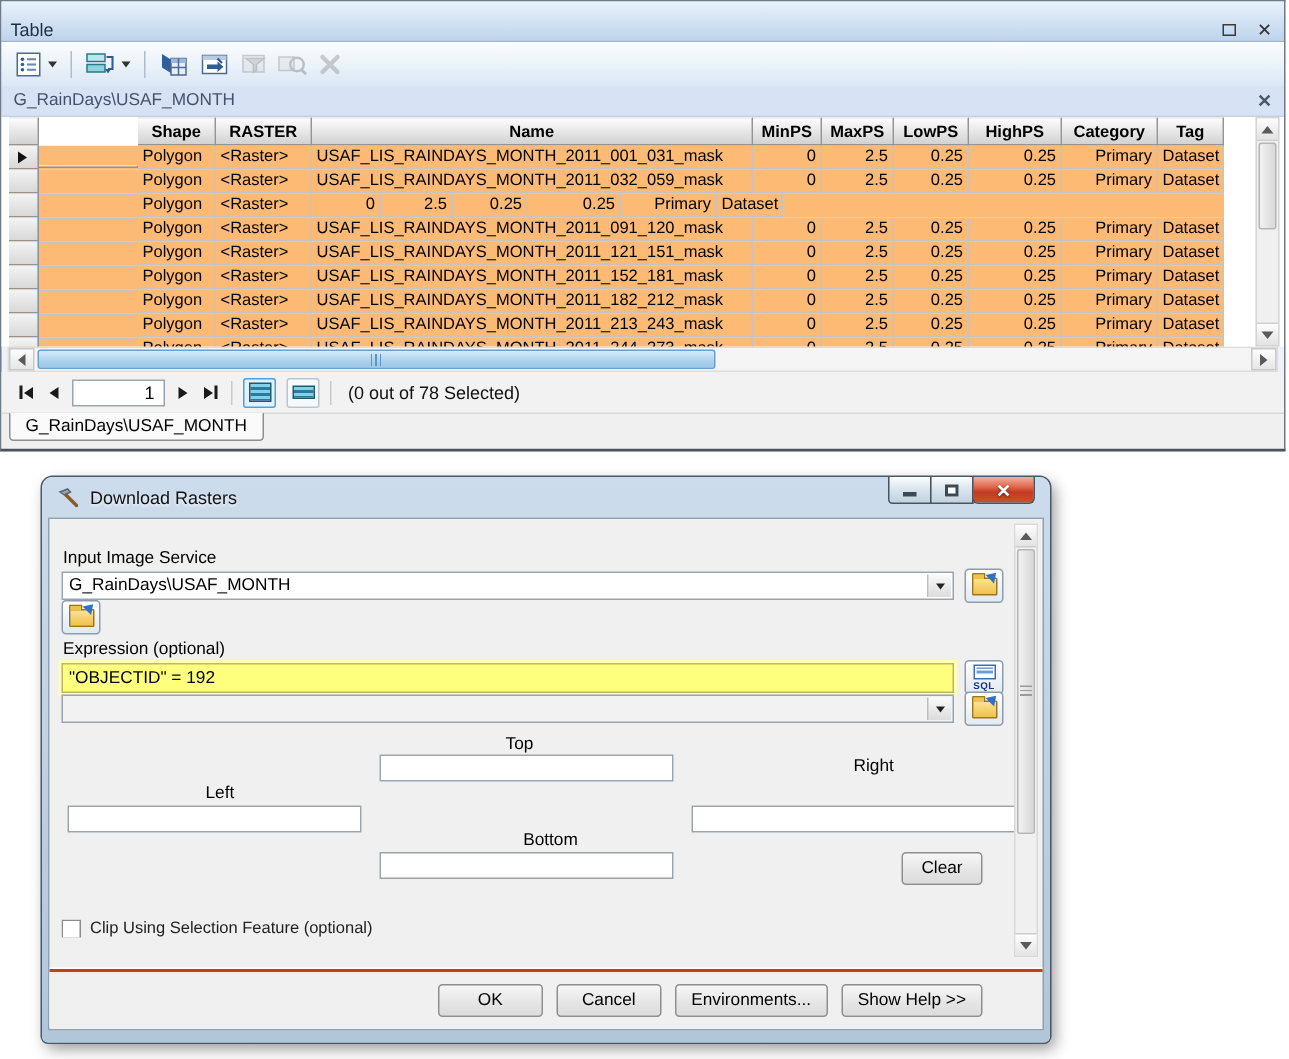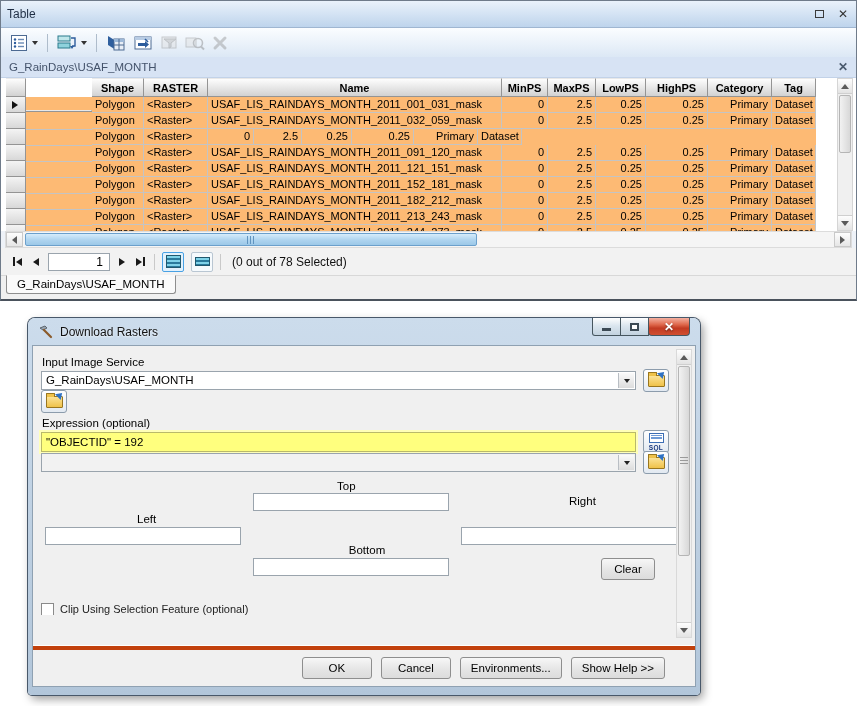--- a/index.html
+++ b/index.html
@@ -1,20 +1,20 @@
 <!DOCTYPE html>
 <html><head>
 <meta charset="utf-8">
 <style>
   * { margin:0; padding:0; box-sizing:border-box; }
   html,body { width:859px; height:706px; background:#ffffff; font-family:"Liberation Sans", sans-serif; font-size:11px; color:#000; overflow:hidden; }
 
   
   #table-window { position:absolute; left:0; top:0; width:857px; height:301px; border:1px solid #6f7b8a; border-bottom:2px solid #4a525c; background:#eef2f8; }
-  .tw-titlebar { height:27px; background:linear-gradient(#eaf2fb,#bed4ec); display:flex; align-items:center; padding:0 6px; border-bottom:1px solid #9fb6d1; }
+  .tw-titlebar { height:27px; background:linear-gradient(#eaf2fb,#bed4ec); display:flex; align-items:flex-end; padding:0 6px; border-bottom:1px solid #9fb6d1; }
   .tw-title { font-size:12px; color:#1f2e44; }
   .tw-caption { margin-left:auto; display:flex; gap:10px; align-items:center; }
   .tw-capbtn { width:14px; height:14px; display:flex; align-items:center; justify-content:center; color:#333; font-size:12px; cursor:default; }
   .tw-maxglyph { width:9px; height:8px; border:1.5px solid #3a3a3a; }
   .tw-toolbar { height:29px; background:linear-gradient(#fbfdff,#dce8f5); display:flex; align-items:center; padding:0 8px; gap:5px; }
   .tb-sep { width:1px; height:18px; background:#aebccb; margin:0 3px; }
   .tb-btn { display:flex; align-items:center; gap:2px; padding:1px; }
   .tb-dd { width:0; height:0; border-left:3px solid transparent; border-right:3px solid transparent; border-top:4px solid #333; margin-left:2px; }
   .tb-ico { display:block; }
   .disabled-ico { opacity:.4; filter:grayscale(1); }
@@ -69,21 +69,21 @@
   #dialog { position:absolute; left:28px; top:318px; width:672px; height:377px; background:linear-gradient(#ccdcec,#b2c6da); border-radius:7px 7px 4px 4px; box-shadow:0 0 0 1px #48586a, 3px 4px 10px rgba(0,0,0,.4); padding:0 4px 4px; }
   .dlg-titlebar { height:27px; display:flex; align-items:center; padding:0 6px; position:relative; }
   .dlg-title { font-size:12px; color:#111; text-shadow:0 1px 2px rgba(255,255,255,.8); margin-left:6px; }
   .dlg-caption { position:absolute; top:0; right:6px; display:flex; }
   .cap-btn { width:29px; height:18px; border:1px solid #46565f; border-top:none; background:linear-gradient(#fefefe,#dbe6ef 45%,#c2d2df); display:flex; align-items:center; justify-content:center; margin-left:-1px; }
   .cap-btn.first { border-radius:0 0 0 3px; }
   .cap-min-glyph { width:9px; height:3px; background:#3c4a55; margin-top:6px; }
   .cap-restore-glyph { width:9px; height:8px; border:2px solid #3c4a55; background:#fff; }
   .cap-btn.close { width:42px; background:linear-gradient(#f4b0a0,#de6549 40%,#c23a22 60%,#d04f30); border-radius:0 0 4px 4px; color:#fff; font-weight:bold; font-size:12px; text-shadow:0 1px 2px rgba(0,0,0,.5); }
   .dlg-body { height:342px; background:#f0f0f0; border:1px solid #8fa1b2; display:flex; flex-direction:column; }
-  .dlg-scroll { position:relative; flex:1; overflow:hidden; padding:6px 26px 0 8px; }
+  .dlg-scroll { position:relative; flex:1; overflow:hidden; padding:16px 26px 0 8px; }
   .param-label { font-size:11.5px; margin:4px 0 3px 1px; }
   .field-row { display:flex; align-items:flex-start; gap:7px; }
   .txt-field { flex:1; height:19px; background:#fff; border:1px solid #9aa4ad; line-height:17px; padding:0 4px; font-size:11.5px; white-space:nowrap; overflow:hidden; }
   .combo { position:relative; flex:1; height:19px; background:#fff; border:1px solid #9aa4ad; line-height:17px; padding:0 20px 0 4px; font-size:11.5px; white-space:nowrap; overflow:hidden; }
   .combo.disabled { background:#f2f2f2; color:#777; }
   .combo-arrow { position:absolute; right:1px; top:1px; bottom:1px; width:16px; background:linear-gradient(#fafafa,#dcdcdc); border-left:1px solid #b9bec4; display:flex; align-items:center; justify-content:center; }
   .ca-tri { width:0; height:0; border-left:3.5px solid transparent; border-right:3.5px solid transparent; border-top:4.5px solid #222; }
   .side-btn { width:26px; height:23px; border:1px solid #8c9cac; border-radius:3px; background:linear-gradient(#ffffff,#e2e9f1); display:flex; flex-direction:column; align-items:center; justify-content:center; flex:none; margin-top:-2px; }
   .expr-field { flex:1; height:20px; background:#ffff7e; border:1px solid #b9b96a; box-shadow:0 0 0 2px #ffffb8; line-height:18px; padding:0 4px; font-size:11.5px; }
   .sql-ico-box { width:15px; height:10px; border:1px solid #3c6eb4; background:#fff; display:flex; flex-direction:column; gap:1px; padding:1px; }
@@ -106,21 +106,21 @@
   .fld-bottom { left:212px; top:78px; width:196px; }
   .clear-btn { position:absolute; right:14px; top:78px; width:54px; height:21px; }
 
   .clipped-row { display:flex; align-items:flex-start; gap:6px; margin-top:9px; height:12px; overflow:hidden; color:#222; }
   .chk { width:13px; height:13px; background:#fff; border:1px solid #8a8a8a; flex:none; }
 
   .dlg-vscroll { position:absolute; right:3px; top:3px; bottom:8px; width:16px; background:#f0f0f0; border:1px solid #d9d9d9; }
   .dlg-vscroll .vs-thumb { height:190px; display:flex; align-items:center; justify-content:center; }
   .vs-grip { width:8px; height:9px; background:repeating-linear-gradient(180deg,#9a9a9a 0 1px,transparent 1px 3px); }
 
-  .dlg-buttons { height:40px; display:flex; align-items:center; justify-content:flex-end; gap:9px; padding-right:30px; border-top:4px solid #c2410c; box-shadow:0 -1px 0 #ffffff; }
+  .dlg-buttons { height:40px; display:flex; align-items:center; justify-content:flex-end; gap:9px; padding-right:40px; border-top:2px solid #c2410c; box-shadow:0 -1px 0 #ffffff; }
   .dlg-btn { height:22px; border:1px solid #8e8e8e; border-radius:3px; background:linear-gradient(#f7f7f7,#e4e4e4 60%,#dcdcdc); font-size:11.5px; font-family:"Liberation Sans",sans-serif; padding:0 10px; }
   .btn-ok { width:70px; } .btn-cancel { width:70px; }
 </style>
 </head>
 <body>
 
 <div id="table-window">
   <div class="tw-titlebar">
     <span class="tw-title">Table</span>
     <span class="tw-caption">

